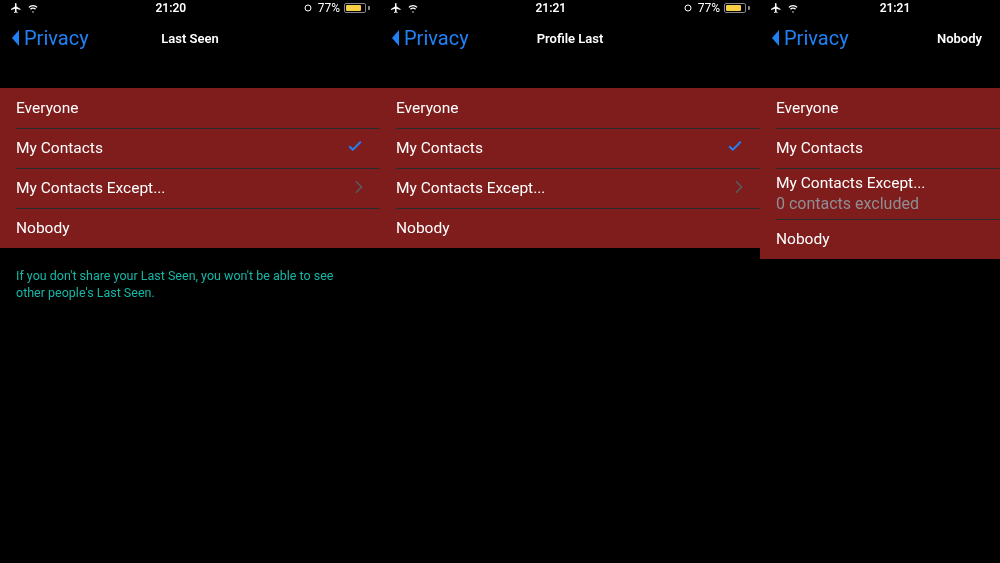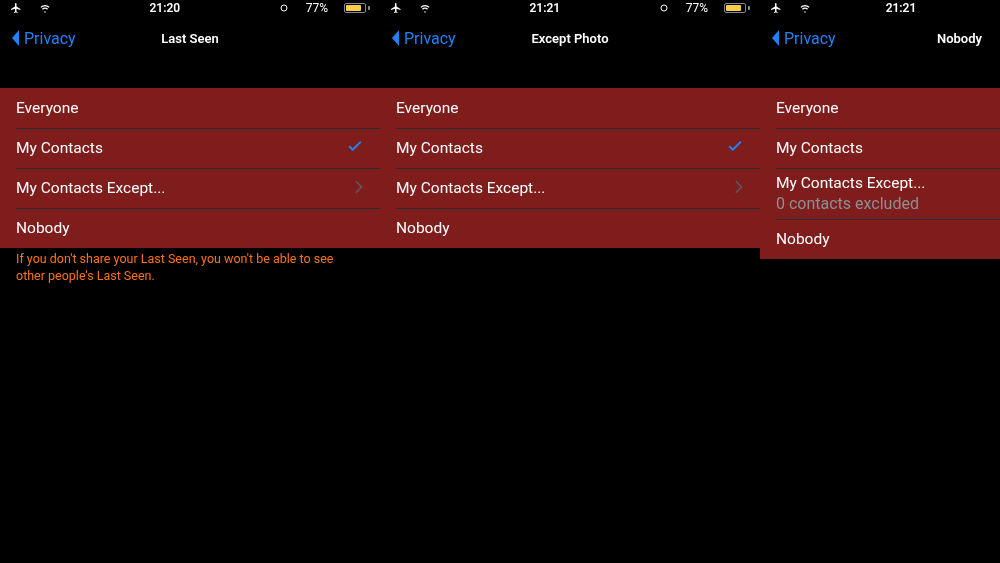--- a/index.html
+++ b/index.html
@@ -26,21 +26,21 @@
     align-items: center;
     justify-content: space-between;
     padding: 0 10px;
     font-size: 12px;
     color: #fff;
     text-align: center;
   }
   .status-left, .status-right {
     display: flex;
     align-items: center;
-    gap: 16px;
+    gap: 4px;
   }
   .status-center { font-weight: 600; }
   .airplane-icon, .wifi-icon { display:inline-flex; }
   .battery { display:inline-flex; align-items:center; gap:2px; }
   .battery-body {
     width: 22px; height: 10px;
     border: 1px solid #888;
     border-radius: 2px;
     position: relative;
   }
@@ -57,21 +57,21 @@
   .nav-bar {
     height: 44px;
     display: flex;
     align-items: center;
     position: relative;
     padding: 0 8px;
   }
   .back-btn {
     display:flex; align-items:center;
     color:#1f82f7;
-    font-size:16px;
+    font-size:20px;
     gap:2px;
   }
   .nav-title {
     position:absolute;
     left:50%;
     transform:translateX(-50%);
     font-size:13px;
     font-weight:600;
     color:#fff;
   }
@@ -113,22 +113,22 @@
   }
   .row-stack { flex:1; display:flex; flex-direction:column; padding:6px 0; }
   .check {
     color:#1f82f7;
   }
   .chev-right {
     color:#5a5a5e;
   }
   .footer-note {
     font-size:12.5px;
-    color:#f97316;
-    padding: 3px 16px 0 16px;
+    color:#14b8a6;
+    padding: 20px 16px 0 16px;
     line-height:1.35;
     max-width: 360px;
   }
 
   .watermark {
     position:absolute;
     left:0; right:0;
     top:176px;
     text-align:left;
     font-size:22px;
@@ -244,21 +244,21 @@
       </span>
     </div>
   </div>
   <div class="nav-bar">
     <div class="back-btn">
       <svg width="14" height="20" viewBox="0 0 12 20">
           <path fill="#1f82f7" d="M10 2 3 10l7 8"></path>
         </svg>
       <span>Privacy</span>
     </div>
-    <div class="nav-title">Except Photo</div>
+    <div class="nav-title">Profile Last</div>
   </div>
   <div class="gap"></div>
   <div class="list">
     <div class="row">
       <span class="row-label">Everyone</span>
     </div>
     <div class="row">
       <span class="row-label">My Contacts</span>
       <span class="check">
         <svg width="18" height="18" viewBox="0 0 24 24">

